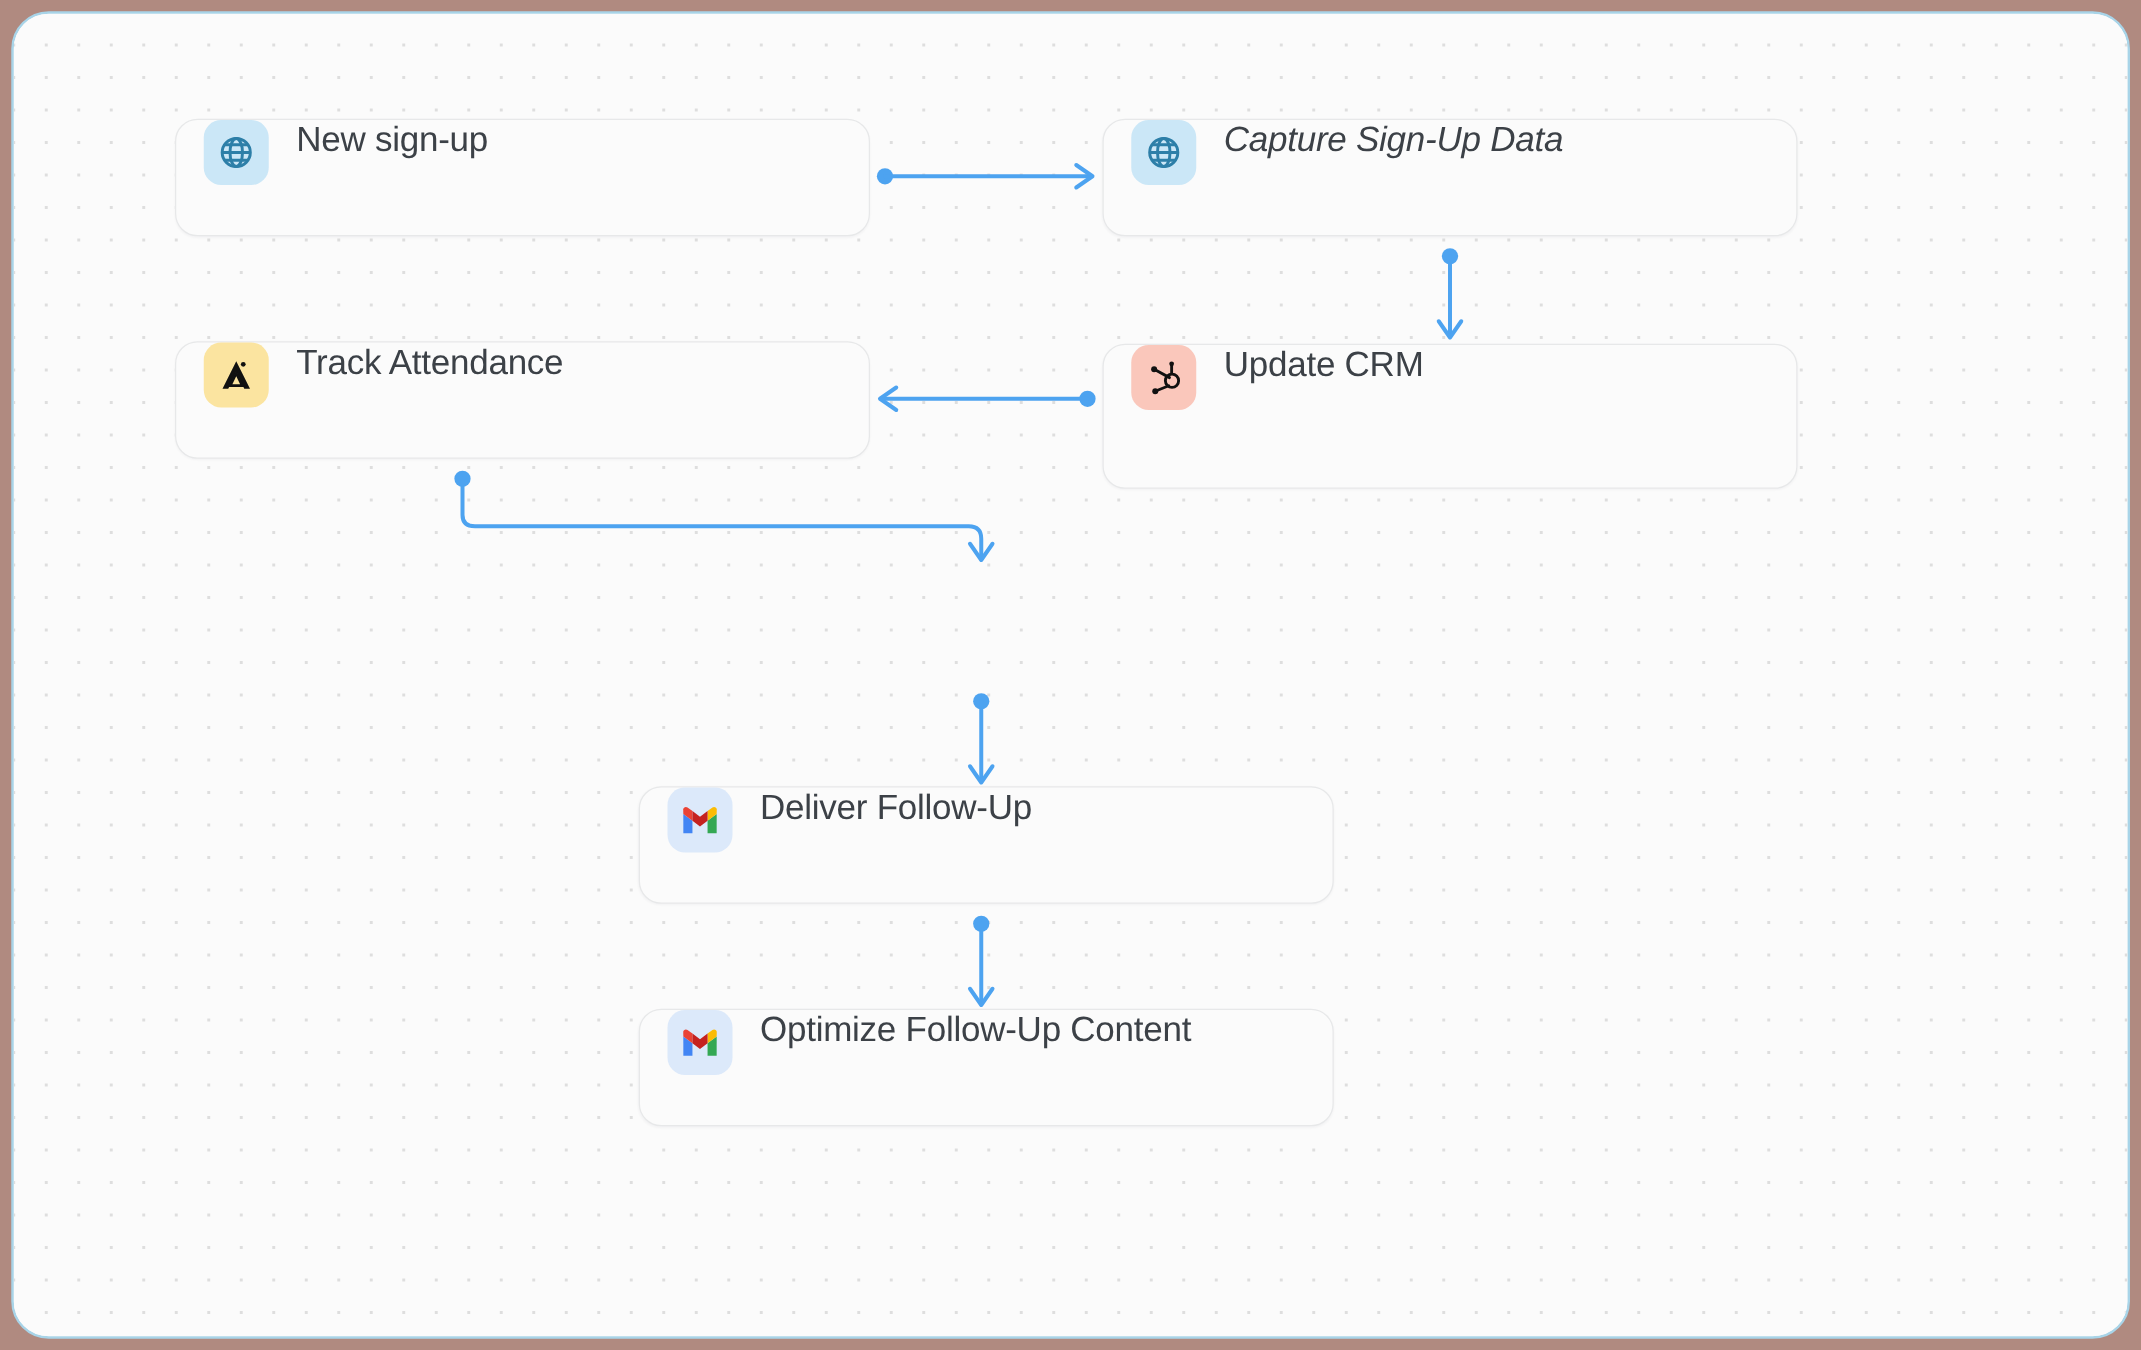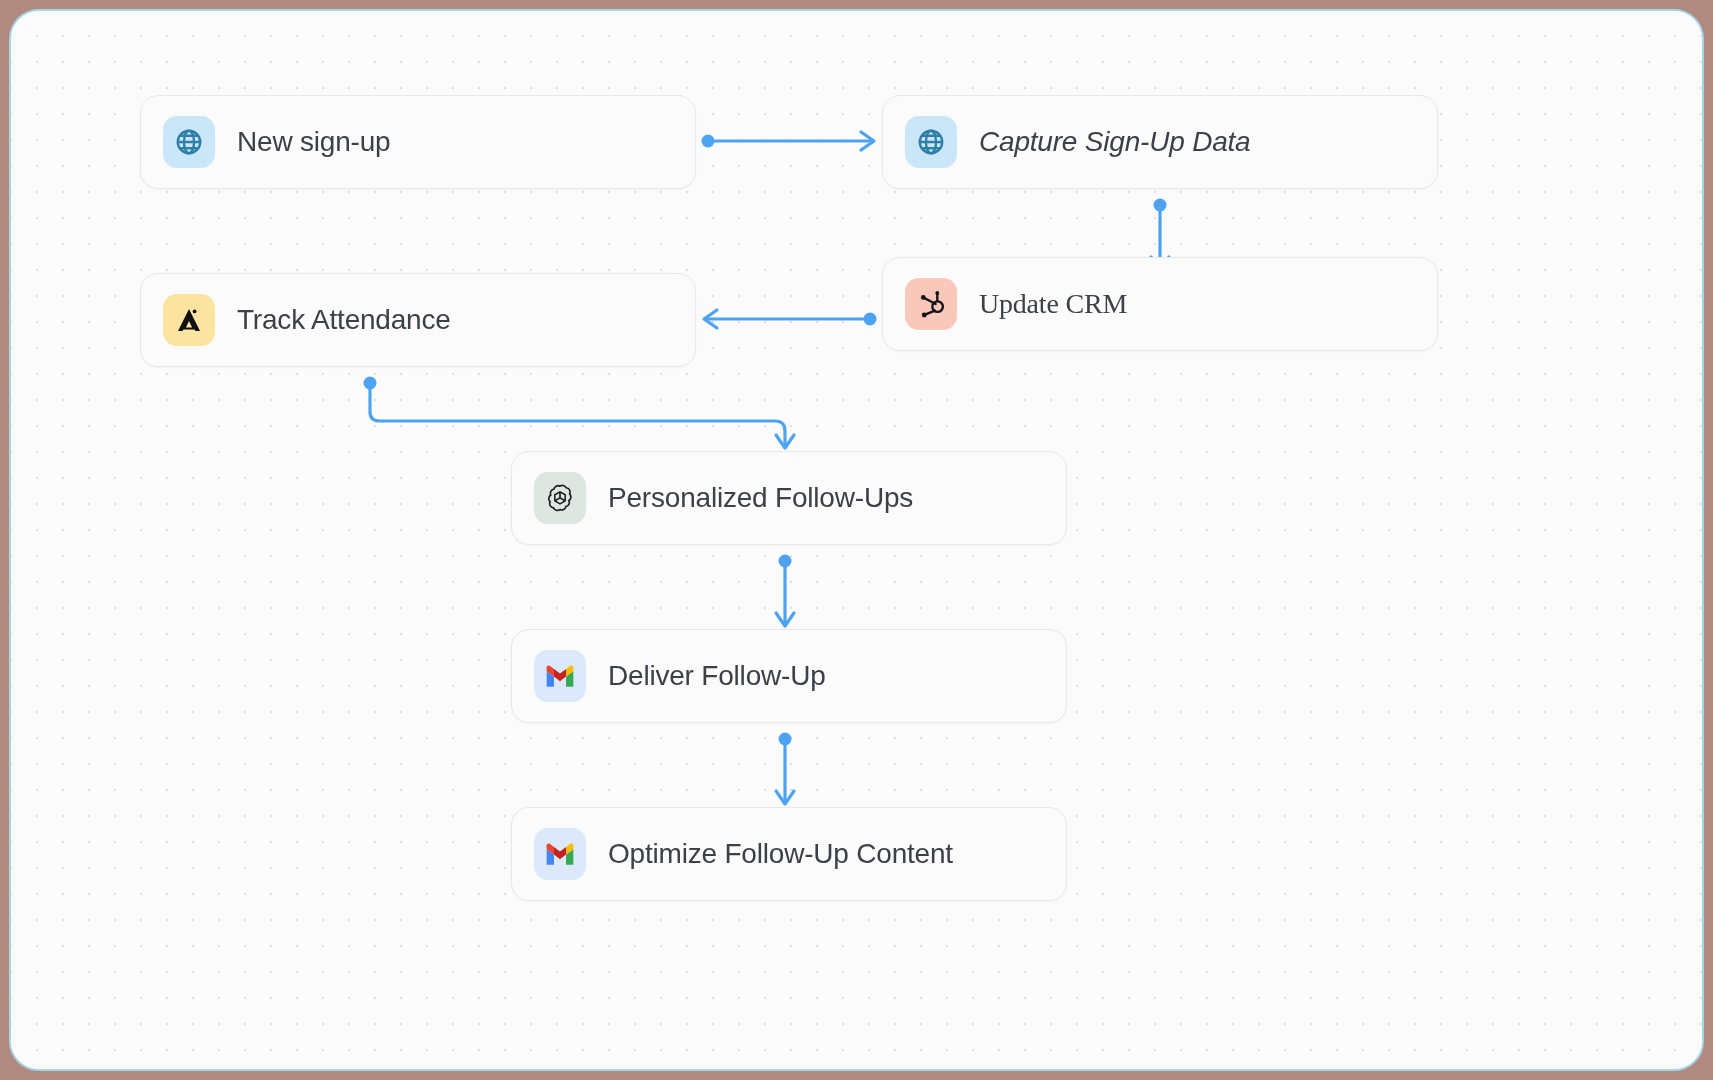--- a/index.html
+++ b/index.html
@@ -23,21 +23,21 @@
     background-color: #fbfbfb;
     background-image: radial-gradient(circle, #dedede 1.4px, transparent 1.5px);
     background-size: 26px 26px;
     background-position: 13px 12px;
   }
   #edges { position: absolute; left: 0; top: 0; width: 1695px; height: 1062px; }
 
   .node {
     position: absolute;
     display: flex;
-    align-items: center;
+    align-items: flex-start;
     background: #fbfbfb;
     border: 1.5px solid #e7e8e9;
     border-radius: 18px;
     box-shadow: 0 1px 2px rgba(16,24,40,.04);
     padding: 0 22px;
   }
   .node-icon {
     width: 52px; height: 52px;
     border-radius: 14px;
     flex: 0 0 52px;
@@ -129,45 +129,35 @@
     <span class="node-icon ic-amp">
       <svg width="32" height="32" viewBox="0 0 32 32">
         <path d="M16 5 L5 27 H9.6 L16 13.2 L22.4 27 H27 Z" fill="#111"></path>
         <path d="M16 14.5 L11.2 24.5 H20.8 Z" fill="none" stroke="#111" stroke-width="2.1"></path>
         <circle cx="21.6" cy="7.4" r="1.9" fill="#111"></circle>
       </svg>
     </span>
     <span class="node-label">Track Attendance</span>
   </div>
 
-  <div class="node" style="left:871px;top:246px;width:556px;height:94px;font-family:Liberation Serif, serif;">
+  <div class="node" style="left:871px;top:264px;width:556px;height:116px;">
     <span class="node-icon ic-hub">
       <svg width="32" height="32" viewBox="0 0 32 32" fill="none" stroke="#111" stroke-width="2.3" stroke-linecap="round">
         <path d="M22.3 6.2 V12.6"></path>
         <path d="M20.6 16.1 L9.8 10.2"></path>
         <path d="M20.0 22.6 L10.6 26.4"></path>
         <circle cx="22.3" cy="5.0" r="1.9" fill="#111" stroke="none"></circle>
         <circle cx="8.3" cy="9.4" r="2.4" fill="#111" stroke="none"></circle>
         <circle cx="9.2" cy="27.0" r="2.4" fill="#111" stroke="none"></circle>
         <circle cx="22.6" cy="18.6" r="5.3"></circle>
       </svg>
     </span>
     <span class="node-label">Update CRM</span>
   </div>
 
-  <div class="node" style="left:500px;top:440px;width:556px;height:94px;">
-    <span class="node-icon ic-openai">
-      <svg width="32" height="32" viewBox="0 0 24 24" fill="none" stroke="#1d1d1f" stroke-width="1.25">
-        <path d="M11.9 3.1a3.2 3.2 0 0 1 4.7 1.2 3.2 3.2 0 0 1 2.6 4.6 3.2 3.2 0 0 1-.5 5 3.2 3.2 0 0 1-2.3 4.5 3.2 3.2 0 0 1-4.5 2.3 3.2 3.2 0 0 1-4.8-1.3 3.2 3.2 0 0 1-2.5-4.6 3.2 3.2 0 0 1 .5-5 3.2 3.2 0 0 1 2.3-4.5 3.2 3.2 0 0 1 4.5-2.2z"></path>
-        <path d="M12 7.4 8.1 9.6v4.5L12 16.4l3.9-2.3V9.6z" stroke-width="1.15"></path>
-        <path d="M12 7.4v4.5l3.9 2.2M12 11.9 8.1 14.1"></path>
-      </svg>
-    </span>
-    <span class="node-label">Personalized Follow-Ups</span>
-  </div>
 
   <div class="node" style="left:500px;top:796px;width:556px;height:94px;">
     <span class="node-icon ic-gmail">
       <svg width="32" height="26" viewBox="0 0 36 28">
         <path d="M3 26V8.6l8.2 6.1V26z" fill="#4285f4"></path>
         <path d="M33 26V8.6l-8.2 6.1V26z" fill="#34a853"></path>
         <path d="M3 8.6 2.9 4.6C2.9 2.6 5.2 1.5 6.8 2.7L11.2 6v8.7z" fill="#ea4335"></path>
         <path d="M33 8.6l.1-4c0-2-2.3-3.1-3.9-1.9L24.8 6v8.7z" fill="#fbbc04"></path>
         <path d="M11.2 14.7 18 19.8l6.8-5.1V6L18 11.1 11.2 6z" fill="#c5221f"></path>
       </svg>

